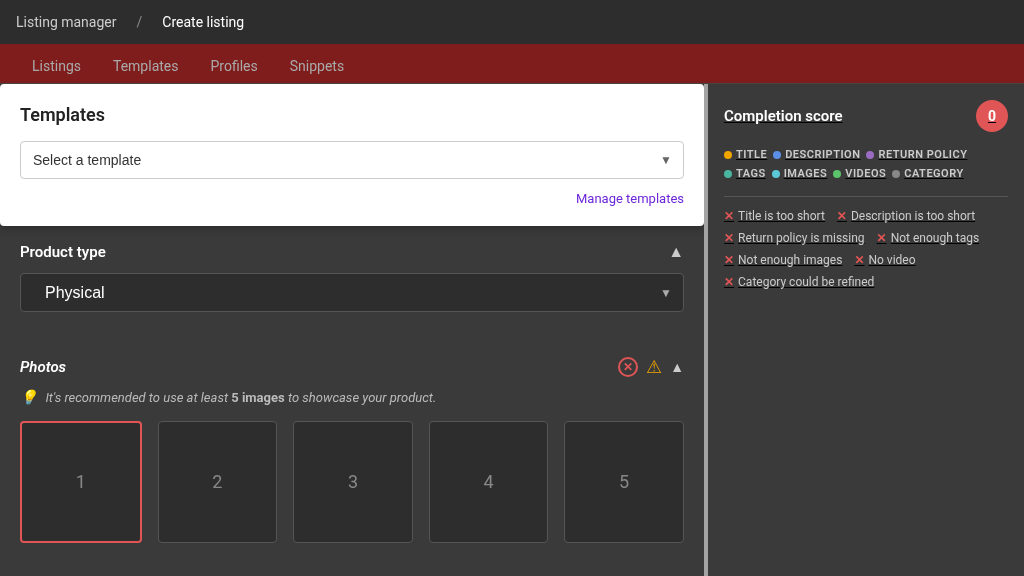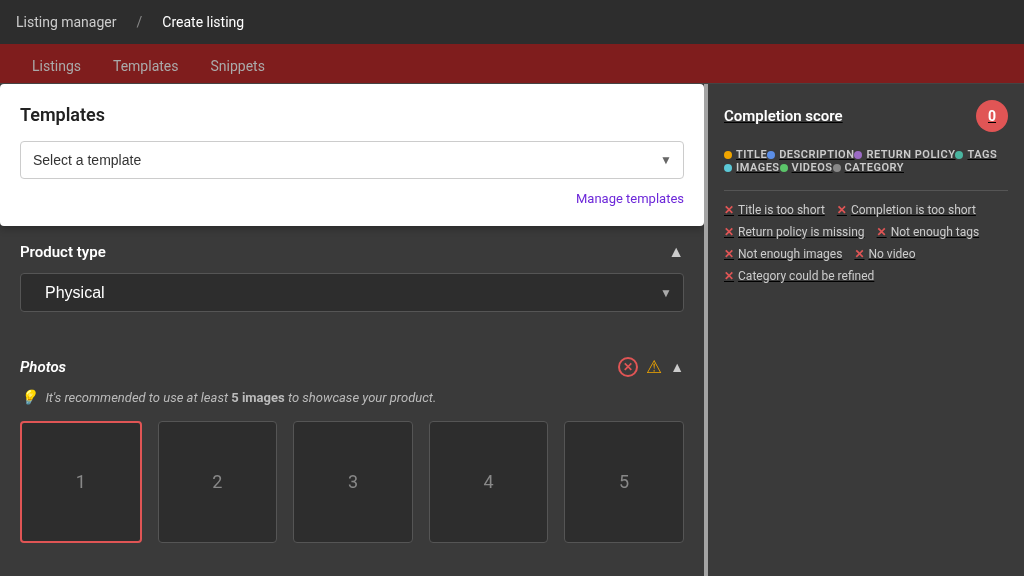--- a/index.html
+++ b/index.html
@@ -270,21 +270,21 @@
       align-items: center;
       justify-content: center;
       font-size: 14px;
       font-weight: bold;
     }
 
     
     .completion-tags {
       display: flex;
       flex-wrap: wrap;
-      gap: 0;
+      gap: 6px;
       margin-bottom: 16px;
     }
     .tag-dot {
       display: inline-flex;
       align-items: center;
       gap: 4px;
       font-size: 11px;
       color: #ccc;
       font-weight: 600;
       text-transform: uppercase;
@@ -341,20 +341,21 @@
   <div class="breadcrumb">
     <span>Listing manager</span>
     <span class="breadcrumb-separator">/</span>
     <span class="breadcrumb-current">Create listing</span>
   </div>
 </div>
 
 <div class="nav-tabs">
   <div class="nav-tab">Listings</div>
   <div class="nav-tab">Templates</div>
+  <div class="nav-tab">Profiles</div>
   <div class="nav-tab">Snippets</div>
 </div>
 
 <div class="main-content">
 
   <div class="left-panel">
 
     <div class="templates-card">
       <div class="templates-title">Templates</div>
       <div class="select-wrapper">
@@ -447,21 +448,21 @@
     <hr class="divider">
 
     <div class="error-list">
       <div class="error-row">
         <span class="error-item">
           <span class="x-mark">✕</span>
           <span>Title is too short</span>
         </span>
         <span class="error-item">
           <span class="x-mark">✕</span>
-          <span>Completion is too short</span>
+          <span>Description is too short</span>
         </span>
       </div>
       <div class="error-row">
         <span class="error-item">
           <span class="x-mark">✕</span>
           <span>Return policy is missing</span>
         </span>
         <span class="error-item">
           <span class="x-mark">✕</span>
           <span>Not enough tags</span>

